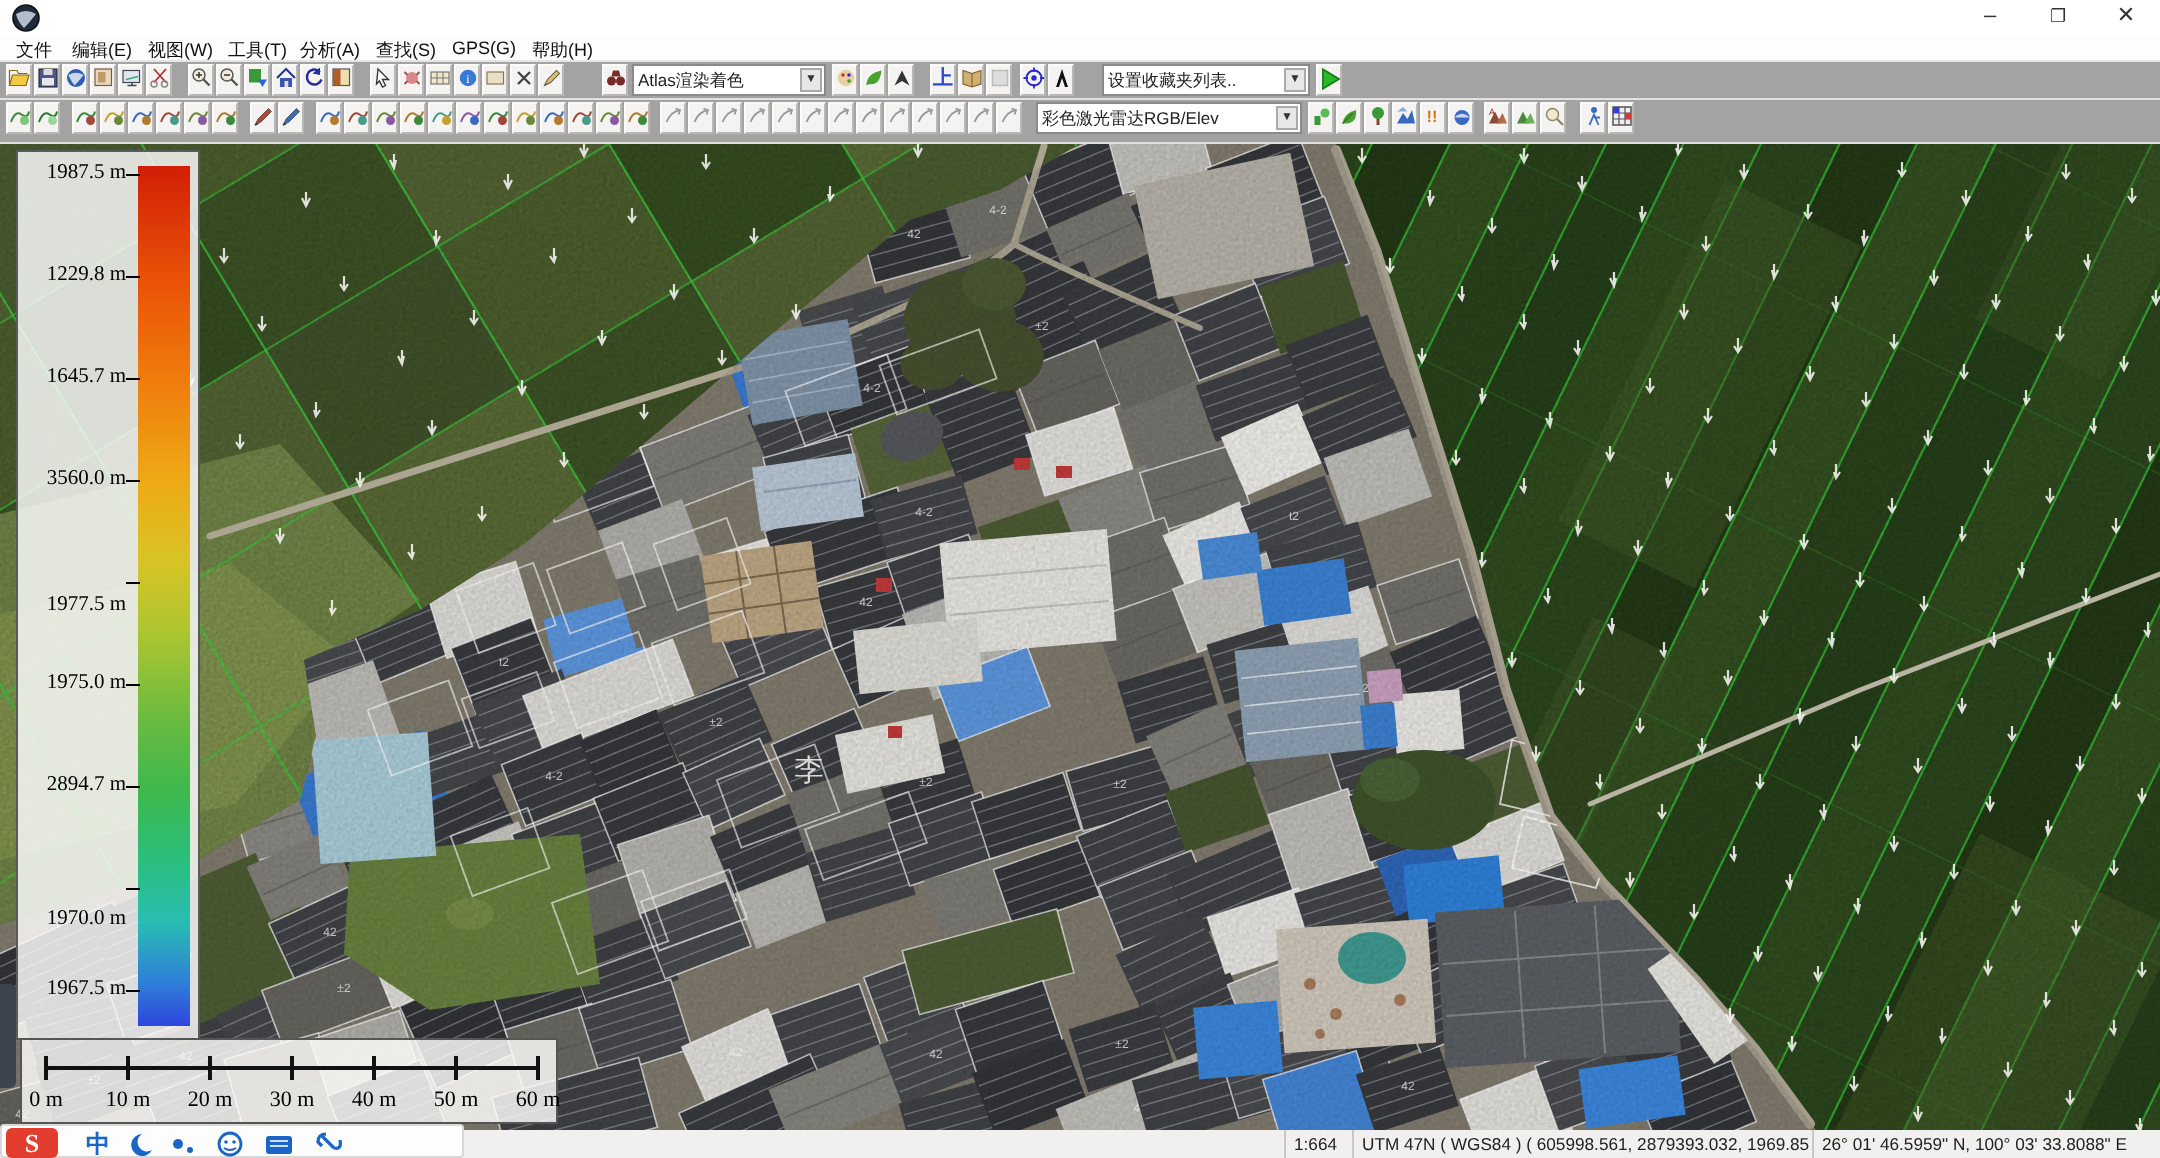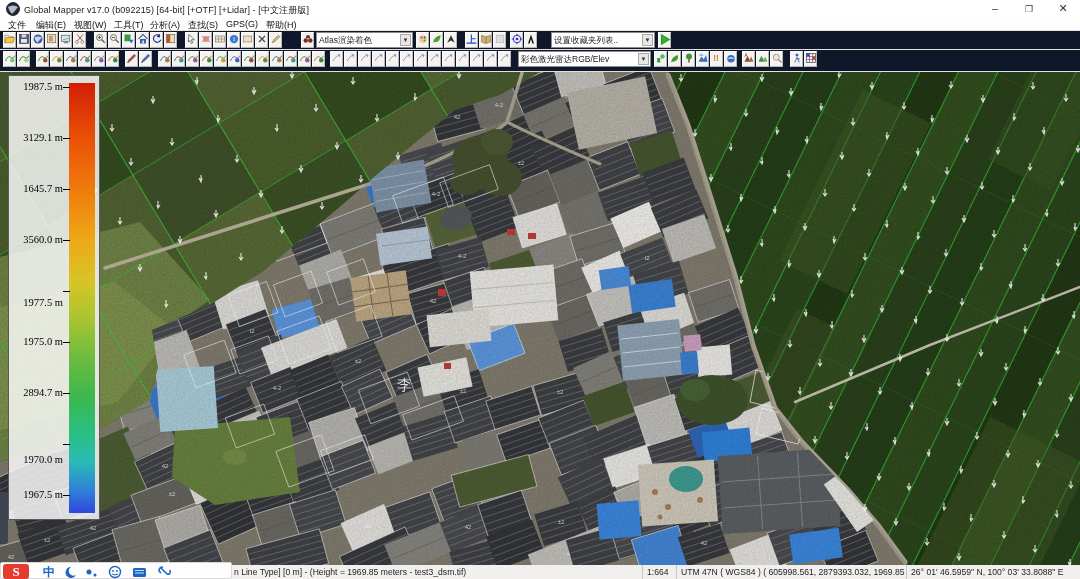--- a/index.html
+++ b/index.html
@@ -1,21 +1,21 @@
 <!DOCTYPE html>
 <html><head><meta charset="utf-8"><style>
 *{margin:0;padding:0;box-sizing:border-box}
 html,body{width:1080px;height:579px;overflow:hidden;font-family:"Liberation Sans",sans-serif;background:#fff}
 #titlebar{position:absolute;left:0;top:0;width:1080px;height:18px;background:#fff;font-size:9px;color:#1a1a1a}
 #titlebar .t{position:absolute;left:24px;top:4px;letter-spacing:0.1px}
 #winbtn{position:absolute;right:0;top:0;height:18px;font-size:11px;color:#333}
 #winbtn span{display:inline-block;width:34px;text-align:center;line-height:17px}
 #menubar{position:absolute;left:0;top:18px;width:1080px;height:13px;background:#fdfdfd;font-size:9px;color:#111}
 #menubar span{position:absolute;top:1px}
-.toolrow{position:absolute;left:0;width:1080px;background:#0f172a;border-bottom:1px solid #e2e1df}
+.toolrow{position:absolute;left:0;width:1080px;background:#a3a3a3;border-bottom:1px solid #e2e1df}
 #tr1{top:31px;height:19px}
 #tr2{top:50px;height:22px}
 .tb{display:inline-block;height:16px;margin:1px 0 0 1px;vertical-align:top;background:#f4f3f1;border:1px solid;border-color:#fbfbfa #b9b8b5 #b9b8b5 #fbfbfa;font-size:10px;line-height:14px;text-align:center;overflow:hidden}
 .tb.g{color:#999}
 .sep{display:inline-block;width:7px;height:16px;vertical-align:top}
 .combo{display:inline-block;height:16px;margin:1px 2px 0 2px;vertical-align:top;background:#fff;border:1px solid #8a8a8a;font-size:8.5px;line-height:14px;padding:0 2px;color:#222;position:relative}
 .combo .arr{position:absolute;right:1px;top:1px;width:11px;height:12px;background:#e8e7e5;border:1px solid #aaa;font-size:6px;line-height:11px;text-align:center;color:#333}
 #map{position:absolute;left:0;top:72px;width:1080px;height:493px}
 #legend{position:absolute;left:8px;top:3px;width:92px;height:445px;background:rgba(252,252,250,0.84);border:1px solid #5a5a5a;font-family:"Liberation Serif",serif}
 #legend .lbl{position:absolute;right:36px;font-size:10.5px;color:#000;white-space:nowrap}
@@ -29,21 +29,20 @@
 #statusbar{position:absolute;left:0;top:565px;width:1080px;height:14px;background:#f1f0ee;font-size:8.6px;color:#222}
 #statusbar .seg{position:absolute;top:0;height:14px;line-height:14px;border-left:1px solid #c9c8c6;padding-left:4px;white-space:nowrap}
 #ime{position:absolute;left:0;top:562px;height:17px;width:232px;background:#fdfdfd;border:1px solid #d8d8d8;border-radius:2px}
 </style></head><body>
 <div id="titlebar">
 <svg style="position:absolute;left:6px;top:2px" width="14" height="14">
       <circle cx="7" cy="7" r="6.5" fill="#1e2b38"></circle>
       <path d="M2,5 Q7,2 12,5 Q9,9 6,12 Q3,9 2,5Z" fill="#cfd8e2" opacity="0.85"></path>
       <circle cx="7" cy="7" r="6.5" fill="none" stroke="#111" stroke-width="0.8"></circle>
     </svg>
-<span class="t">Global Mapper v17.0 (b092215) [64-bit] [+OTF] [+Lidar] - [中文注册版]</span>
 <div id="winbtn"><span>–</span><span style="font-size:9px">❐</span><span>✕</span></div>
 </div>
 <div id="menubar">
     <span style="left:8px">文件</span>
     <span style="left:36px">编辑(E)</span>
     <span style="left:74px">视图(W)</span>
     <span style="left:114px">工具(T)</span>
     <span style="left:150px">分析(A)</span>
     <span style="left:188px">查找(S)</span>
     <span style="left:226px">GPS(G)</span>
@@ -1518,39 +1517,54 @@
 <path d="M1004,459 L1004,465 M1002,463 L1004,466 L1006,463"></path>
 <path d="M1071,409 L1071,415 M1069,413 L1071,416 L1073,413"></path>
 <path d="M1057,438 L1057,444 M1055,442 L1057,445 L1058,442"></path>
 <path d="M1035,473 L1035,479 M1033,477 L1035,480 L1037,477"></path>
 <path d="M1070,487 L1070,493 M1068,490 L1070,494 L1071,490"></path>
 </g>
     </svg><div id="legend">
       <div id="lbar"></div>
       <div class="lbl" style="top:5px">1987.5 m</div>
       <div class="tick" style="top:11px"></div>
-      <div class="lbl" style="top:56px">3129.1 m</div>
+      <div class="lbl" style="top:56px">1229.8 m</div>
       <div class="tick" style="top:62px"></div>
       <div class="lbl" style="top:107px">1645.7 m</div>
       <div class="tick" style="top:113px"></div>
       <div class="lbl" style="top:158px">3560.0 m</div>
       <div class="tick" style="top:164px"></div>
       <div class="lbl" style="top:221px">1977.5 m</div>
       <div class="tick" style="top:215px"></div>
       <div class="lbl" style="top:260px">1975.0 m</div>
       <div class="tick" style="top:266px"></div>
       <div class="lbl" style="top:311px">2894.7 m</div>
       <div class="tick" style="top:317px"></div>
       <div class="lbl" style="top:378px">1970.0 m</div>
       <div class="tick" style="top:368px"></div>
       <div class="lbl" style="top:413px">1967.5 m</div>
       <div class="tick" style="top:419px"></div>
+    </div><div id="scalebox">
+      <div class="sl"></div>
+      <div class="st" style="left:11px"></div>
+      <div class="sn" style="left:12px">0 m</div>
+      <div class="st" style="left:52px"></div>
+      <div class="sn" style="left:53px">10 m</div>
+      <div class="st" style="left:93px"></div>
+      <div class="sn" style="left:94px">20 m</div>
+      <div class="st" style="left:134px"></div>
+      <div class="sn" style="left:135px">30 m</div>
+      <div class="st" style="left:175px"></div>
+      <div class="sn" style="left:176px">40 m</div>
+      <div class="st" style="left:216px"></div>
+      <div class="sn" style="left:217px">50 m</div>
+      <div class="st" style="left:257px"></div>
+      <div class="sn" style="left:258px">60 m</div>
     </div><div id="lefttab"></div></div>
 <div id="statusbar">
-<span class="seg" style="left:230px;border:none">n Line Type] [0 m] - (Height = 1969.85 meters - test3_dsm.tif)</span>
 <span class="seg" style="left:642px">1:664</span>
 <span class="seg" style="left:676px">UTM 47N ( WGS84 ) ( 605998.561, 2879393.032, 1969.85 m )</span>
 <span class="seg" style="left:906px;background:#f1f0ee">26° 01' 46.5959" N, 100° 03' 33.8088" E</span>
 </div>
 <div id="ime">
 <svg width="230" height="15" style="position:absolute;left:2px;top:1px">
 <g>
         <rect x="0" y="0" width="26" height="15" rx="3" fill="#e23d2e"></rect>
         <text x="13" y="12" font-size="13" font-weight="bold" fill="#fff" text-anchor="middle" font-family="Liberation Serif">S</text>
       </g>

